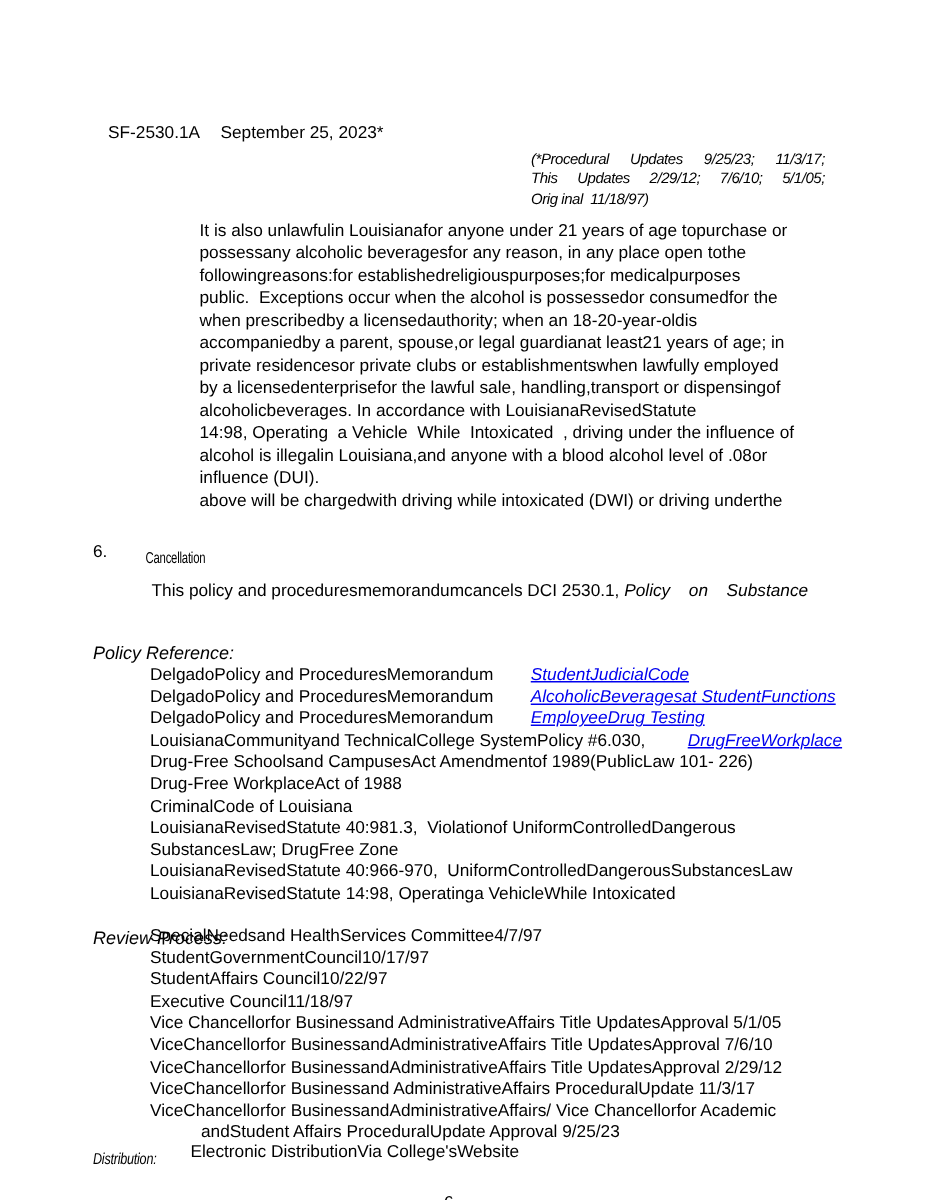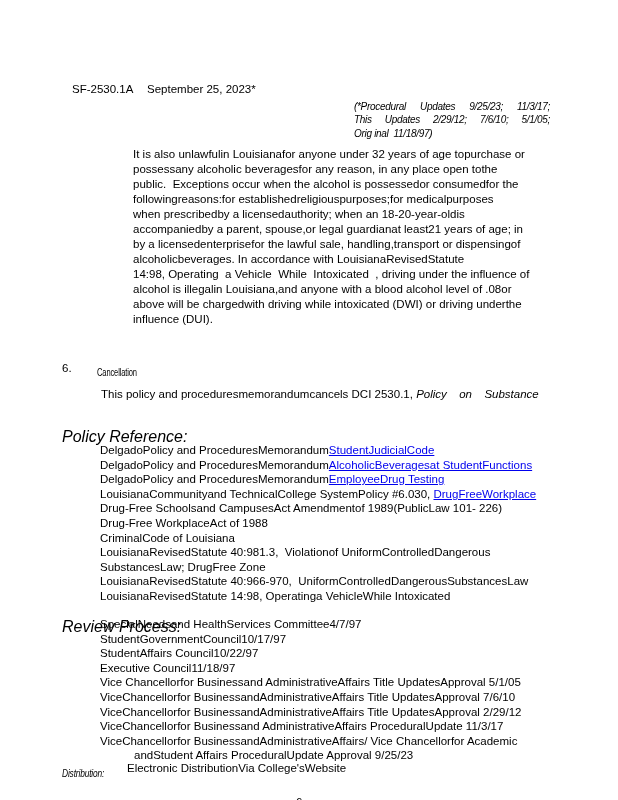--- a/index.html
+++ b/index.html
@@ -11,22 +11,22 @@
     font-family:"Liberation Sans",sans-serif;
     overflow:hidden;
     margin-top:46px;
   }
   .abs{position:absolute;}
   .line{white-space:pre;}
   .body-txt{font-size:11.5px;line-height:15px;}
   .list-txt{font-size:11.5px;line-height:14.6px;}
   .i{}
   .iw{font-style:italic;word-spacing:3px;}
-  .link{color:var(--link,#0000EE);text-decoration:underline;cursor:pointer;}
-  .label-i{font-style:italic;font-size:16px;}
+  .link{font-style:italic;color:var(--link,#0000EE);text-decoration:underline;cursor:pointer;padding-left:25px;}
+  .label-i{font-style:italic;font-size:12px;}
   .cond{display:inline-block;transform:scaleX(.72);transform-origin:0 60%;font-size:10.5px;letter-spacing:-.2px;}
   .cond-i{display:inline-block;transform:scaleX(.8);transform-origin:0 60%;font-style:italic;font-size:10.5px;letter-spacing:-.2px;}
   .note{font-style:italic;font-size:10px;line-height:13.4px;letter-spacing:-.3px;}
   .note .just{display:flex;justify-content:space-between;text-align:right;}
   .cont{padding-left:34px;}
   .hdr{font-size:11.5px;}
 </style>
 </head>
 <body>
 
@@ -35,32 +35,33 @@
   <div class="abs hdr" style="left:72px;top:37px;">SF-2530.1A</div>
   <div class="abs hdr" style="left:147px;top:37px;">September 25, 2023*</div>
 
   <div class="abs note" style="left:354px;top:54px;width:196px;">
       <div class="line just"><span>(*Procedural</span><span>Updates</span><span>9/25/23;</span><span>11/3/17;</span></div>
       <div class="line just"><span>This</span><span>Updates</span><span>2/29/12;</span><span>7/6/10;</span><span>5/1/05;</span></div>
       <div class="line"><span>Orig inal  11/18/97)</span></div>
     </div>
 
   <div class="abs body-txt" style="left:133px;top:101px;">
-      <div class="line"><span>It is also unlawfulin Louisianafor anyone under 32 years of age topurchase or</span></div>
+      <div class="line"><span>It is also unlawfulin Louisianafor anyone under 21 years of age topurchase or</span></div>
       <div class="line"><span>possessany alcoholic beveragesfor any reason, in any place open tothe</span></div>
+      <div class="line"><span>followingreasons:for establishedreligiouspurposes;for medicalpurposes</span></div>
       <div class="line"><span>public.  Exceptions occur when the alcohol is possessedor consumedfor the</span></div>
-      <div class="line"><span>followingreasons:for establishedreligiouspurposes;for medicalpurposes</span></div>
       <div class="line"><span>when prescribedby a licensedauthority; when an 18-20-year-oldis</span></div>
       <div class="line"><span>accompaniedby a parent, spouse,or legal guardianat least21 years of age; in</span></div>
+      <div class="line"><span>private residencesor private clubs or establishmentswhen lawfully employed</span></div>
       <div class="line"><span>by a licensedenterprisefor the lawful sale, handling,transport or dispensingof</span></div>
       <div class="line"><span>alcoholicbeverages. In accordance with LouisianaRevisedStatute</span></div>
       <div class="line"><span>14:98, </span><span class="i">Operating  a Vehicle  While  Intoxicated</span><span>  , driving under the influence of</span></div>
       <div class="line"><span>alcohol is illegalin Louisiana,and anyone with a blood alcohol level of .08or</span></div>
+      <div class="line"><span>influence (DUI).</span></div>
       <div class="line"><span>above will be chargedwith driving while intoxicated (DWI) or driving underthe</span></div>
-      <div class="line"><span>influence (DUI).</span></div>
     </div>
 
   <div class="abs hdr" style="left:62px;top:316px;">6.</div>
   <div class="abs" style="left:97px;top:316px;">
     <span class="cond">Cancellation</span>
   </div>
   <div class="abs body-txt" style="left:101px;top:341px;">
       <div class="line"><span>This policy and proceduresmemorandumcancels DCI 2530.1, </span><span class="iw">Policy  on  Substance</span></div>
     </div>
 

